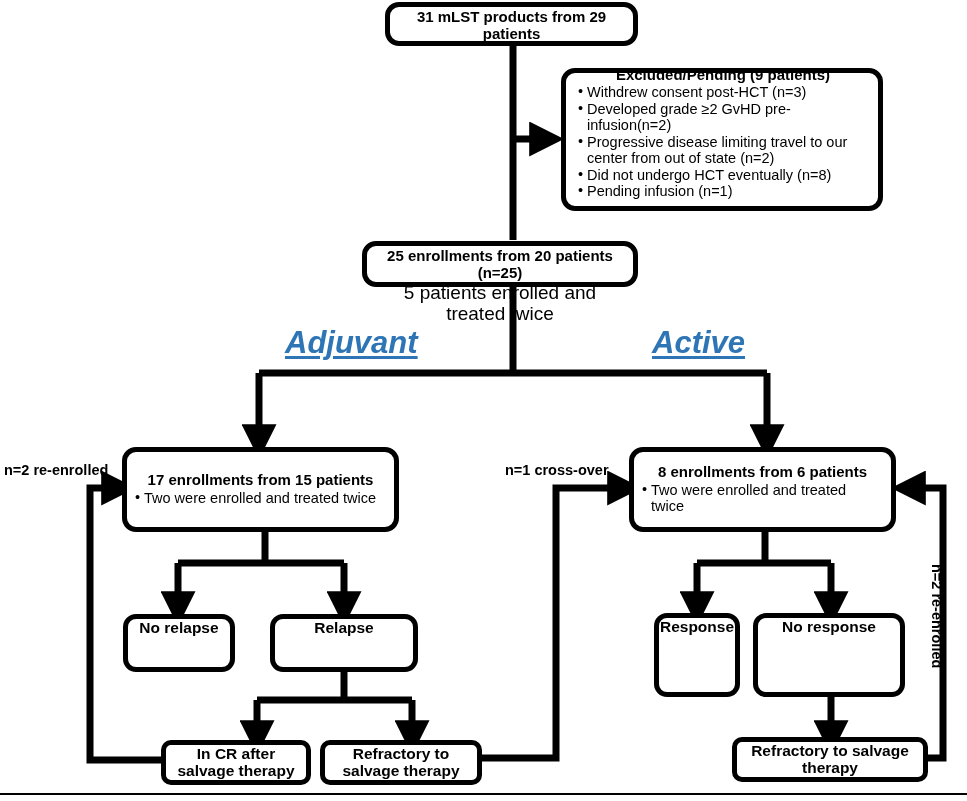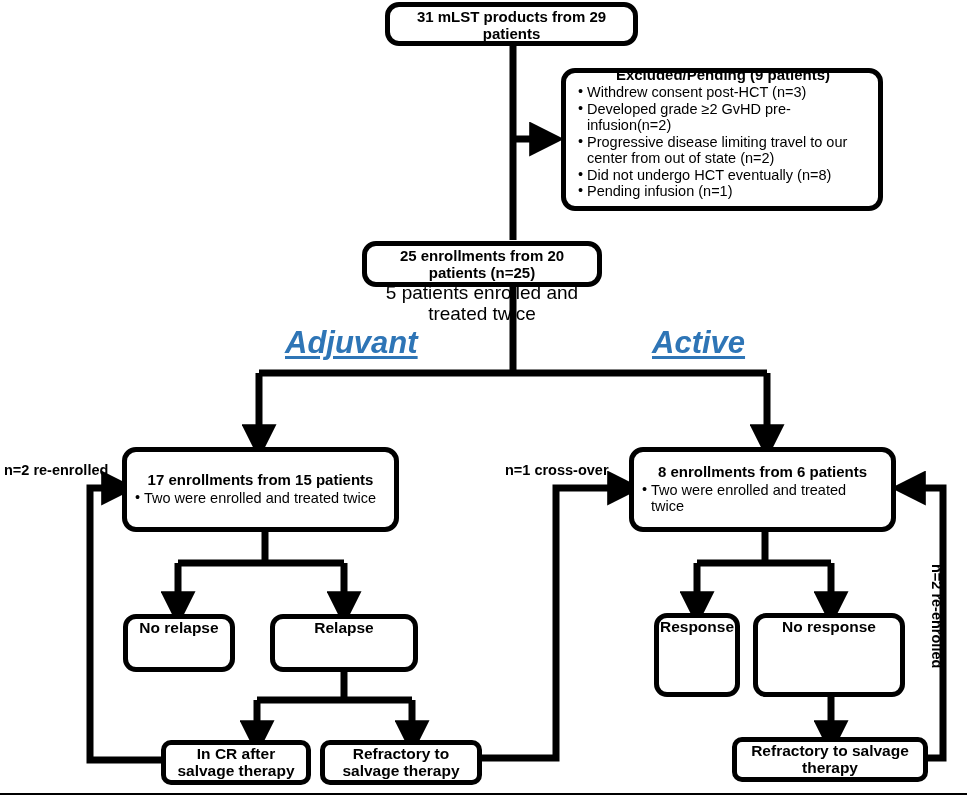--- a/index.html
+++ b/index.html
@@ -166,21 +166,21 @@
       <ul>
         <li>Withdrew consent post-HCT (n=3)</li>
         <li>Developed grade ≥2 GvHD pre-infusion(n=2)</li>
         <li>Progressive disease limiting travel to our center from out of state (n=2)</li>
         <li>Did not undergo HCT eventually (n=8)</li>
         <li>Pending infusion (n=1)</li>
       </ul>
     </div>
   </div>
 
-  <div class="node" style="left:362px; top:241px; width:240px; height:46px; padding:2px 6px;">
+  <div class="node" style="left:362px; top:241px; width:276px; height:46px; padding:2px 6px;">
     <div class="title" style="font-size:15px;">25 enrollments from 20 patients (n=25)</div>
     <div class="sub" style="font-size:19px;">5 patients enrolled and treated twice</div>
   </div>
 
   <div class="node" style="left:122px; top:447px; width:277px; height:85px; padding:4px 8px; align-items:stretch; justify-content:center;">
     <div class="title" style="font-size:15px; text-align:center;">17 enrollments from 15 patients</div>
     <div class="bullets" style="margin-top:1px;">
       <ul>
         <li>Two were enrolled and treated twice</li>
       </ul>

